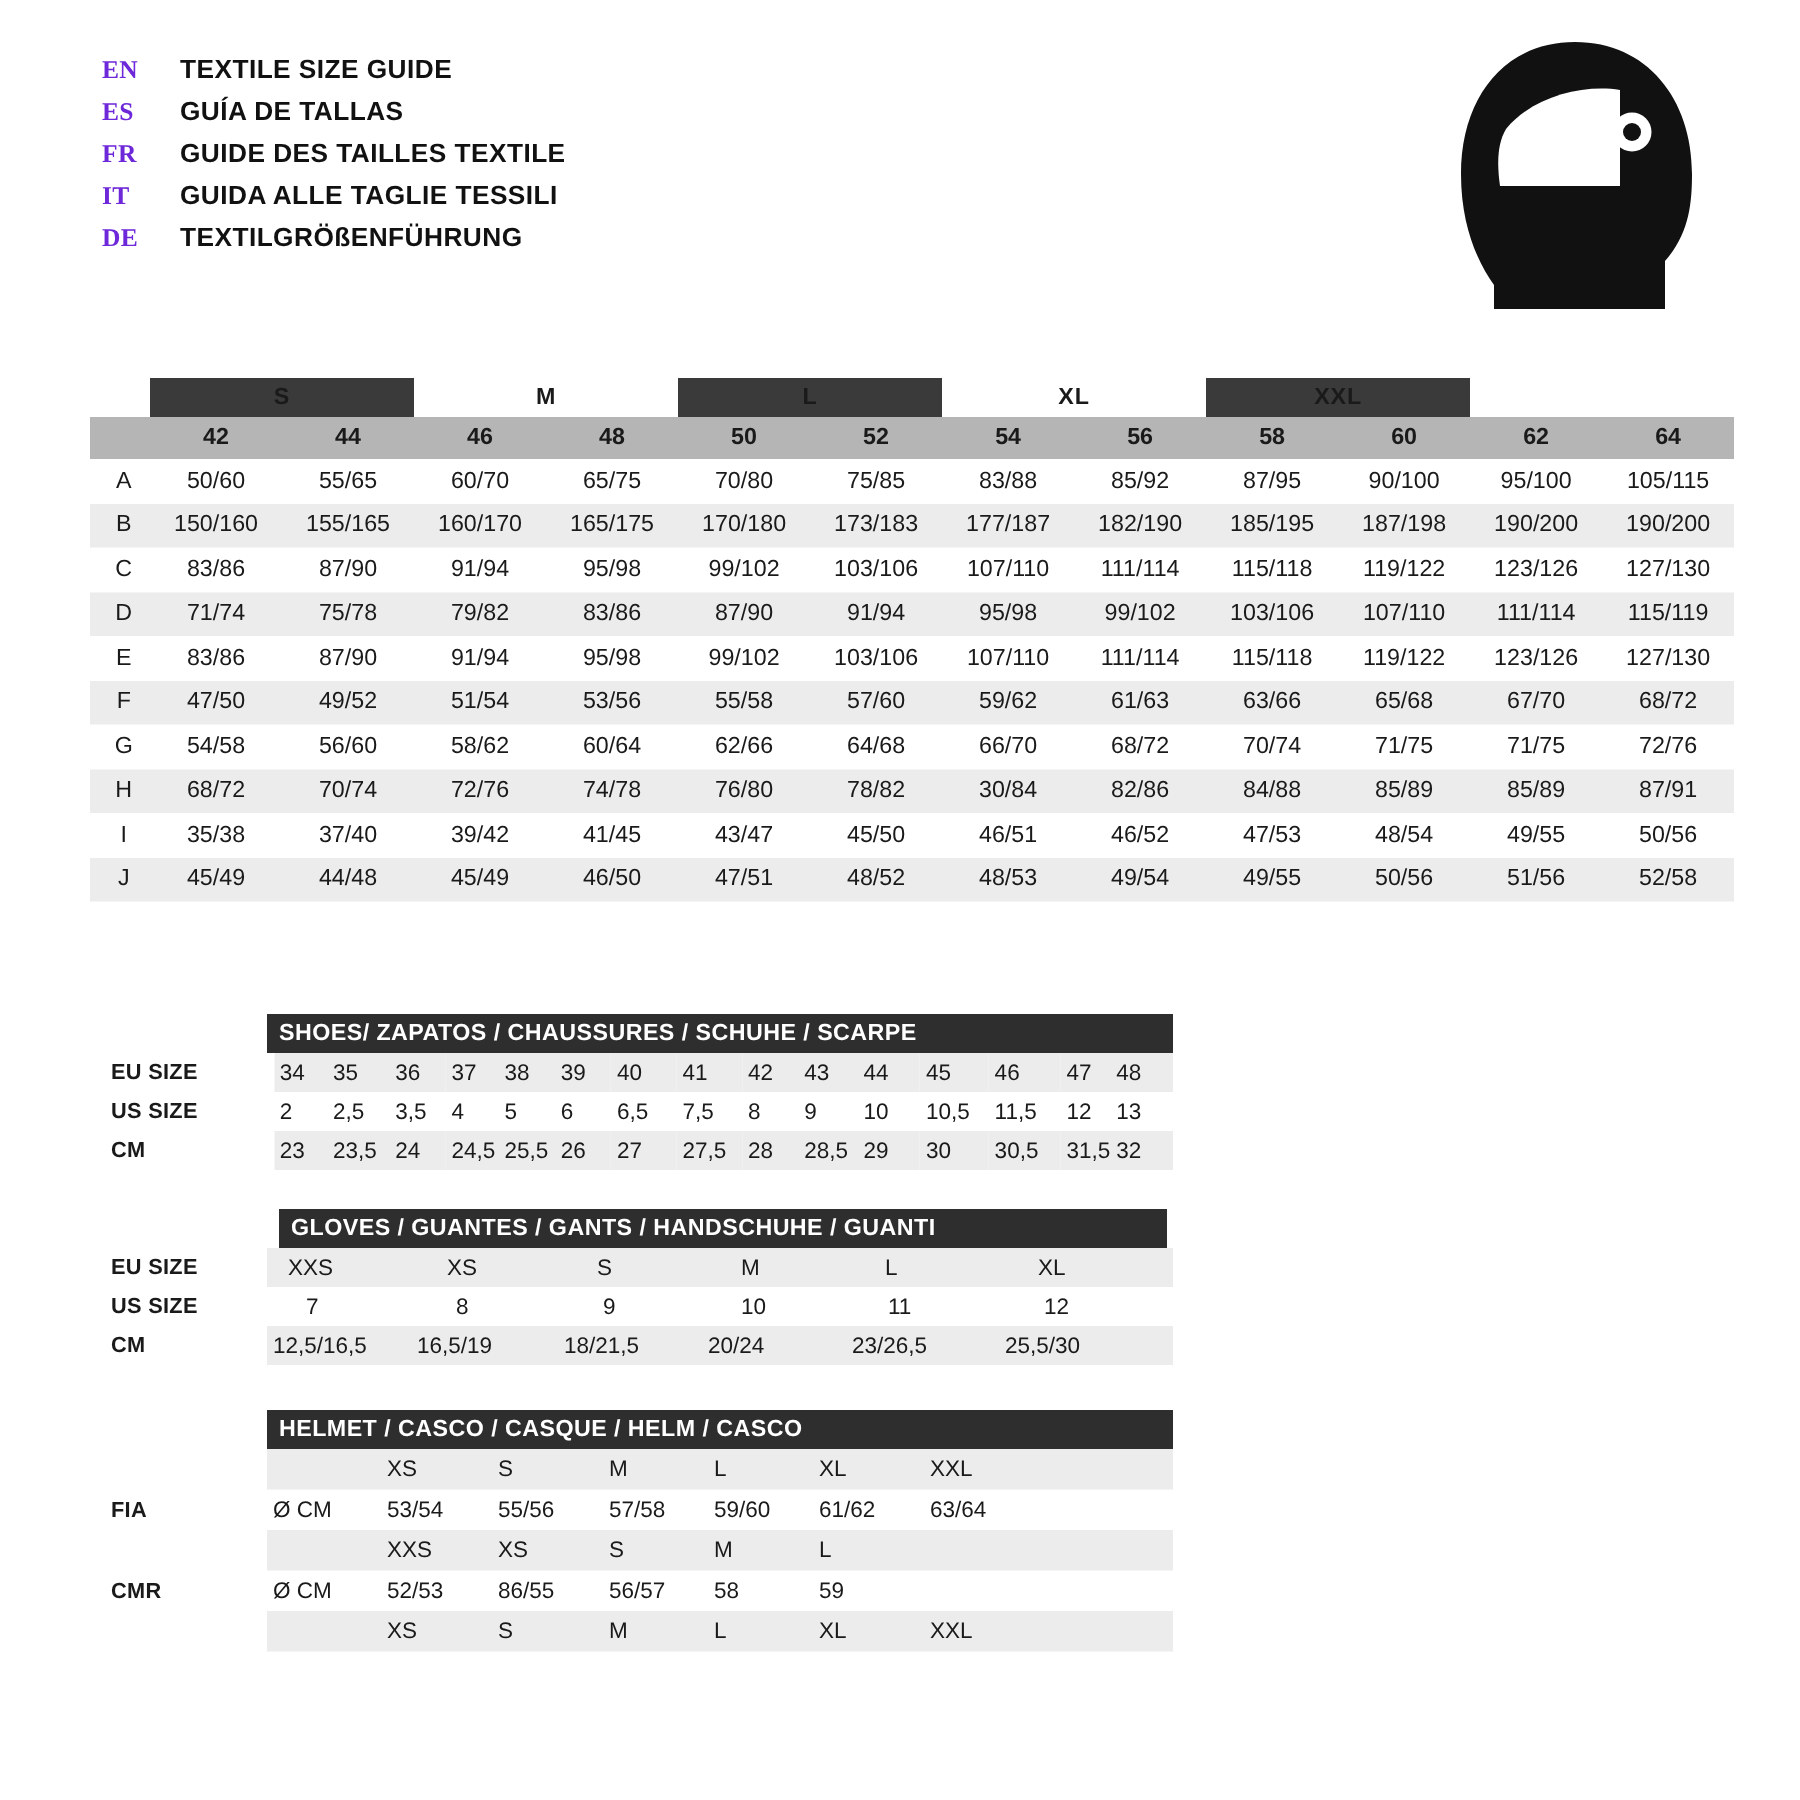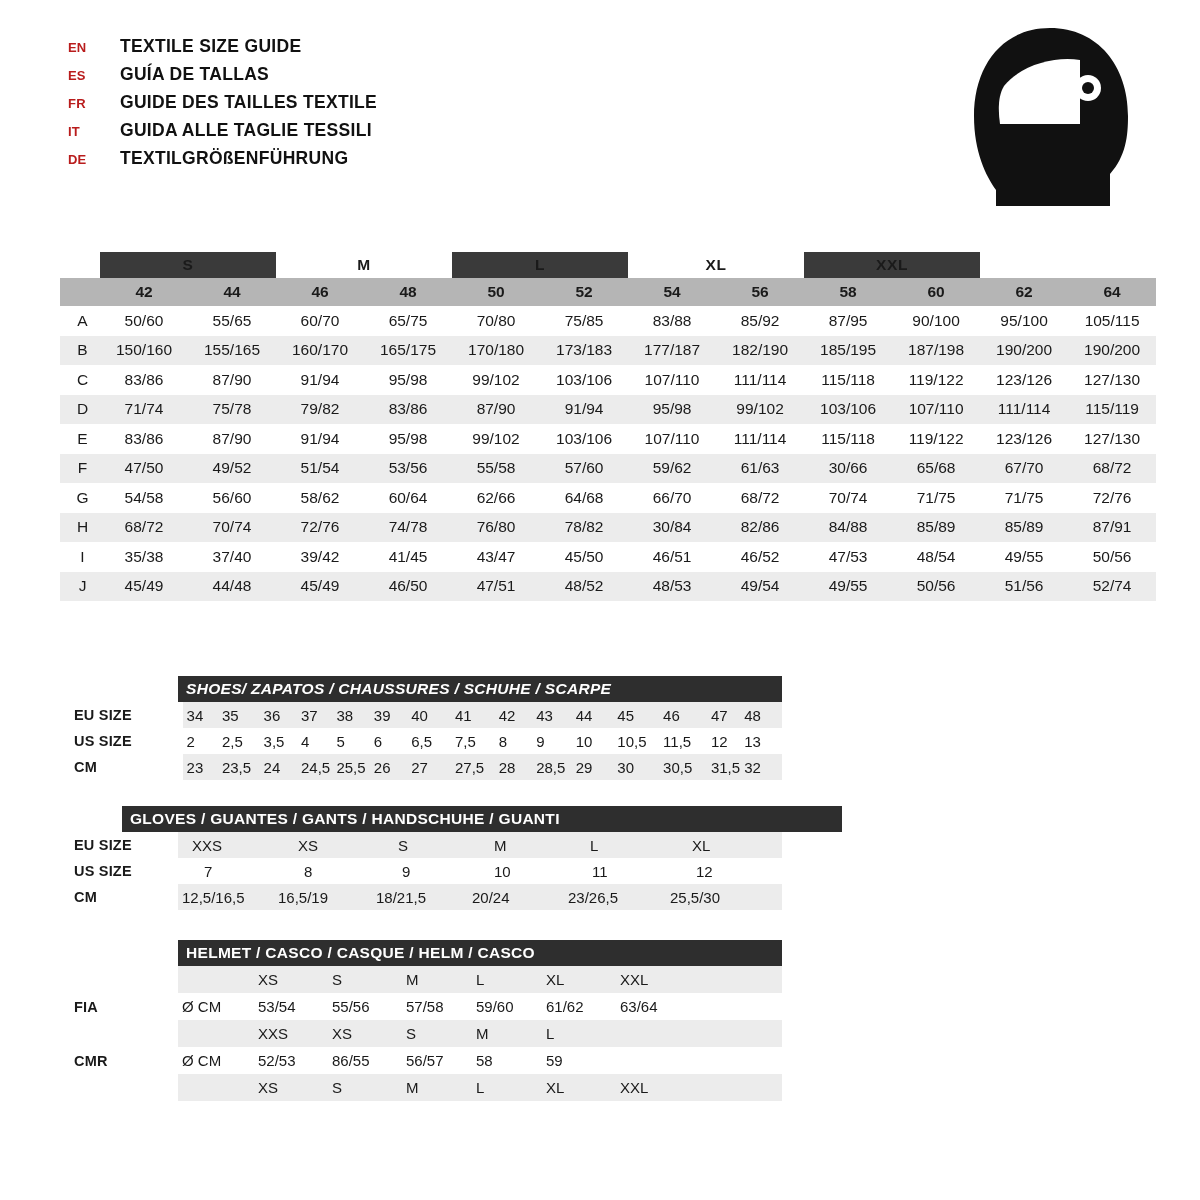--- a/index.html
+++ b/index.html
@@ -11,22 +11,23 @@
     color:#1a1a1a;
     position:relative;
     overflow:hidden;
   }
 
   
   #header { position:absolute; left:0; top:0; width:1200px; height:230px; }
   #titles { position:absolute; left:68px; top:36px; }
   .title-row { display:flex; align-items:baseline; height:28px; }
   .title-lang {
-    width:52px; font-size:13px; font-weight:bold; letter-spacing:0.2px;
-    color:#b91c1c;
+    width:52px; font-size:17px; font-weight:bold; letter-spacing:0.2px;
+    color:#6d28d9;
+    font-family:Liberation Serif, serif;
   }
   .title-text {
     font-size:17.5px; font-weight:bold; letter-spacing:0.3px; color:#111;
   }
 
   #helmet { position:absolute; right:60px; top:24px; width:180px; height:190px; }
 
   
   #main-table { position:absolute; left:60px; top:252px; width:1080px; }
   table.grid { border-collapse:collapse; width:100%; table-layout:fixed; }
@@ -221,21 +222,21 @@
     <tr class="datarow alt">
       <td class="rowlabel">F</td>
       <td>47/50</td>
       <td>49/52</td>
       <td>51/54</td>
       <td>53/56</td>
       <td>55/58</td>
       <td>57/60</td>
       <td>59/62</td>
       <td>61/63</td>
-      <td>30/66</td>
+      <td>63/66</td>
       <td>65/68</td>
       <td>67/70</td>
       <td>68/72</td>
     </tr>
     <tr class="datarow">
       <td class="rowlabel">G</td>
       <td>54/58</td>
       <td>56/60</td>
       <td>58/62</td>
       <td>60/64</td>
@@ -284,30 +285,30 @@
       <td>44/48</td>
       <td>45/49</td>
       <td>46/50</td>
       <td>47/51</td>
       <td>48/52</td>
       <td>48/53</td>
       <td>49/54</td>
       <td>49/55</td>
       <td>50/56</td>
       <td>51/56</td>
-      <td>52/74</td>
+      <td>52/58</td>
     </tr>
   </tbody>
     </table>
 </div>
 
 <div id="lower">
 
   <div class="block" style="left:66px; top:8px; width:716px;">
-    <div class="block-title" style="margin-left:112px; width:604px;font-style:italic;">SHOES/ ZAPATOS / CHAUSSURES / SCHUHE / SCARPE</div>
+    <div class="block-title" style="margin-left:112px; width:604px;">SHOES/ ZAPATOS / CHAUSSURES / SCHUHE / SCARPE</div>
     <table class="sub">
       <colgroup>
         <col style="width:112px">
           <col style="width:34px">
           <col style="width:40px">
           <col style="width:36px">
           <col style="width:34px">
         <col style="width:36px">
           <col style="width:36px">
           <col style="width:42px">
@@ -373,21 +374,21 @@
         <td class="cell">30</td>
         <td class="cell">30,5</td>
         <td class="cell">31,5</td>
         <td class="cell">32</td>
       </tr>
     </tbody>
       </table>
   </div>
 
   <div class="block" style="left:66px; top:138px; width:716px;">
-    <div class="block-title" style="margin-left:56px; width:720px;">GLOVES / GUANTES / GANTS / HANDSCHUHE / GUANTI</div>
+    <div class="block-title" style="margin-left:120px; width:592px;">GLOVES / GUANTES / GANTS / HANDSCHUHE / GUANTI</div>
     <table class="sub">
       <colgroup>
         <col style="width:112px">
           <col style="width:96px">
           <col style="width:98px">
           <col style="width:96px">
         <col style="width:96px">
           <col style="width:102px">
           <col style="width:116px">
       </colgroup>

